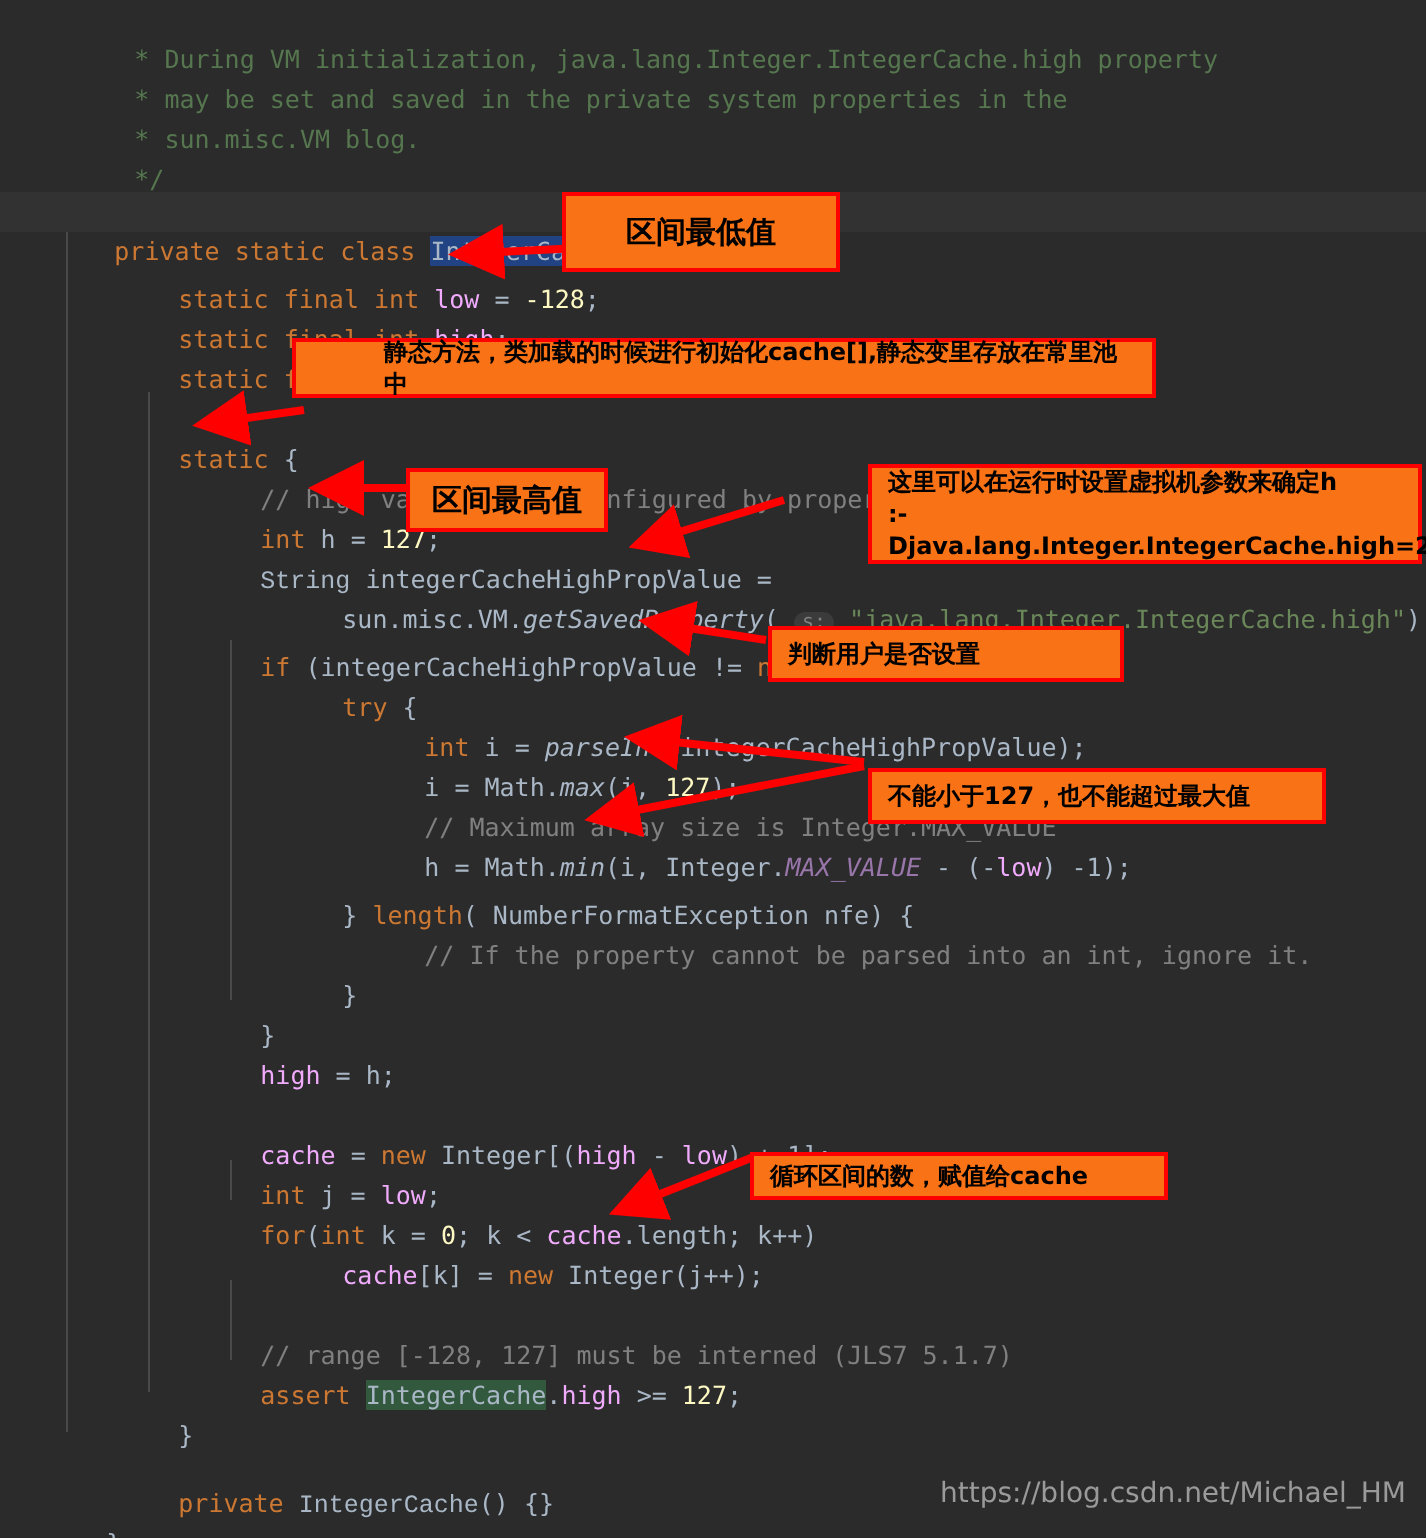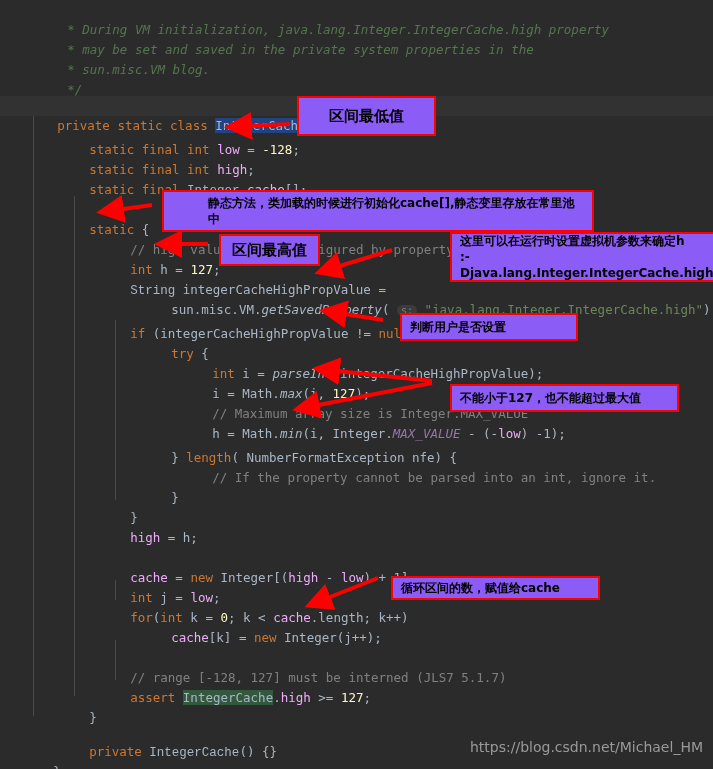--- a/index.html
+++ b/index.html
@@ -22,50 +22,49 @@
 
   
   .guide{position:absolute;top:0;width:1px;background:#4a4a4a;}
 
   
   .kw      {color:#cc7832;}
   .plain   {color:#a9b7c6;}
   .num     {color:#fef9c3;text-align:center;}
   .str     {color:#6a8759;}
   .cmt     {color:#808080;}
-  .doccmt  {color:#55764e;font-style:italic;}
+  .doccmt  {color:#55764e;}
   .field   {color:#f0abfc;text-align:right;}
   .sfield  {color:#9876aa;font-style:italic;}
   .meth    {color:#a9b7c6;font-style:italic;}
   .type    {color:#a9b7c6;font-family:Liberation Mono, monospace;}
   .punc    {color:#a9b7c6;}
   .semi    {color:#a9b7c6;}
   .sel     {background:#214283;color:#a9b7c6;}
   .occ     {background:#32593d;color:#a9b7c6;}
   .caret   {display:inline-block;width:1px;height:14px;background:#bbb;vertical-align:-2px;margin-left:-1px;}
   .hint{
     background:#3b3b3b;color:#808080;border-radius:7px;
     padding:0 4px;font-size:10px;font-style:normal;
   }
 
   
   .callout{
     position:absolute;
-    background:#8b5cf6;
+    background:#f97316;
     border:2px solid #ff0000;
     color:#000;
     font-family:"DejaVu Sans","Liberation Sans",sans-serif;
     font-weight:bold;
     font-size:12px;
     line-height:16px;
     padding:4px 8px;
     box-sizing:border-box;
     white-space:pre-line;
     z-index:20;
-    margin-left:16px;
   }
   .callout.big{font-size:15px;line-height:20px;}
 
   
   #arrows{position:absolute;left:0;top:0;width:713px;height:769px;z-index:15;pointer-events:none;}
 
   
   .watermark{
     position:absolute;
     font-family:"DejaVu Sans","Liberation Sans",sans-serif;
@@ -238,21 +237,21 @@
 
     <line x1="432" y1="381" x2="318" y2="369" stroke="#ff0000" stroke-width="4" marker-end="url(#ah)"></line>
 
     <line x1="432" y1="383" x2="298" y2="409" stroke="#ff0000" stroke-width="4" marker-end="url(#ah)"></line>
 
     <line x1="378" y1="578" x2="310" y2="605" stroke="#ff0000" stroke-width="4" marker-end="url(#ah)"></line>
   </svg>
 
   <div class="callout big" style="left:281px;top:96px;width:139px;height:40px;display:flex;align-items:center;justify-content:center;">区间最低值</div>
 
-  <div class="callout" style="left:146px;top:190px;width:432px;height:42px;display:flex;align-items:center;padding-left:44px;">静态方法，类加载的时候进行初始化cache[],静态变里存放在常里池中</div>
+  <div class="callout" style="left:146px;top:169px;width:432px;height:30px;display:flex;align-items:center;padding-left:44px;">静态方法，类加载的时候进行初始化cache[],静态变里存放在常里池中</div>
 
   <div class="callout big" style="left:203px;top:234px;width:101px;height:32px;display:flex;align-items:center;justify-content:center;">区间最高值</div>
 
   <div class="callout" style="left:434px;top:232px;width:277px;height:50px;display:flex;flex-direction:column;justify-content:center;">这里可以在运行时设置虚拟机参数来确定h
 :-Djava.lang.Integer.IntegerCache.high=250</div>
 
   <div class="callout" style="left:384px;top:313px;width:178px;height:28px;display:flex;align-items:center;">判断用户是否设置</div>
 
   <div class="callout" style="left:434px;top:384px;width:229px;height:28px;display:flex;align-items:center;">不能小于127，也不能超过最大值</div>
 

